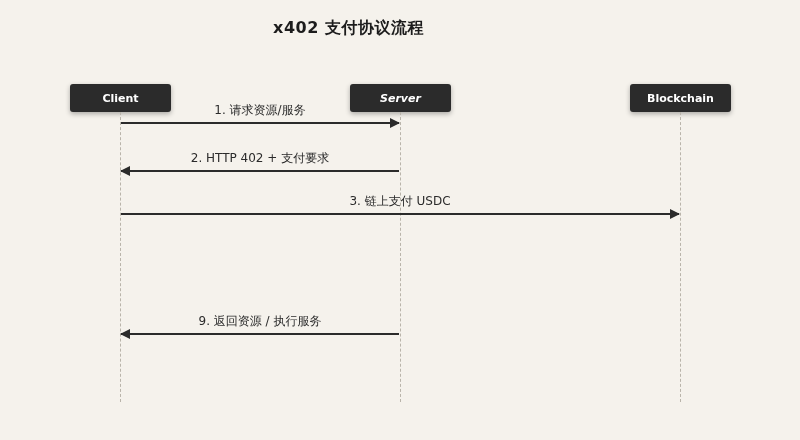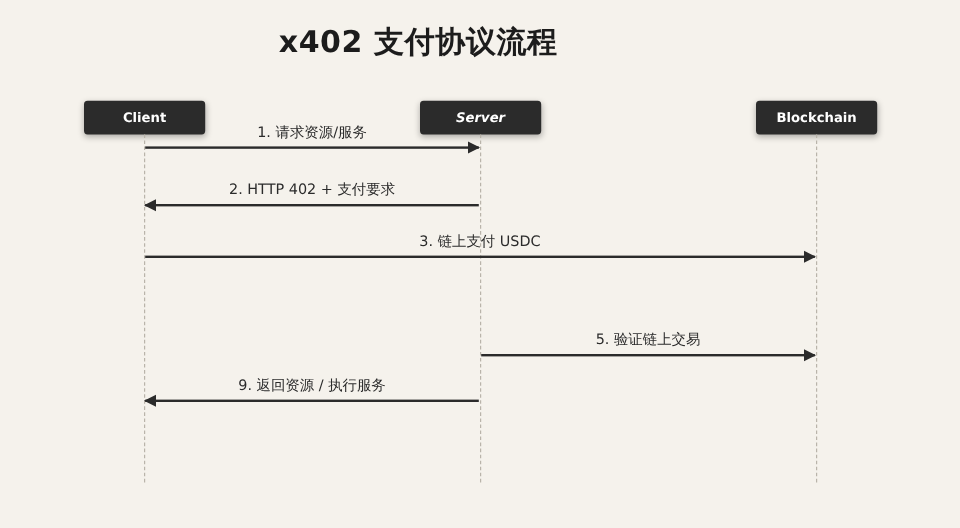--- a/index.html
+++ b/index.html
@@ -14,21 +14,21 @@
   html,body{margin:0;padding:0;}
   body{
     width:800px;height:440px;overflow:hidden;
     font-family:"DejaVu Sans","Liberation Sans",sans-serif;
     background:var(--background);
   }
   .canvas{position:relative;width:800px;height:440px;background:var(--background);}
 
   .title{
     position:absolute;top:18px;left:0;width:697px;
-    text-align:center;font-size:25px;font-weight:bold;color:#1C1C1C;
+    text-align:center;font-size:16px;font-weight:bold;color:#1C1C1C;
     letter-spacing:0.5px;
   }
   .subtitle{
     position:absolute;top:51px;left:0;width:800px;
     text-align:center;font-size:13px;color:var(--subtitle-text);
   }
 
   .actor{
     position:absolute;top:84px;width:101px;height:28px;
     background:var(--actor-bg);color:var(--actor-text);
@@ -108,23 +108,19 @@
     <div class="msg-label">2. HTTP 402 + 支付要求</div>
     <div class="msg-line arrow-left"></div>
   </div>
 
   <div class="msg msg-3">
     <div class="msg-label">3. 链上支付 USDC</div>
     <div class="msg-line arrow-right"></div>
   </div>
 
 
-  <div class="msg msg-5">
-    <div class="msg-label">5. 验证链上交易</div>
-    <div class="msg-line arrow-right"></div>
-  </div>
 
   <div class="msg msg-6">
     <div class="msg-label">9. 返回资源 / 执行服务</div>
     <div class="msg-line arrow-left"></div>
   </div>
 
 </div>
 
 </body></html>

